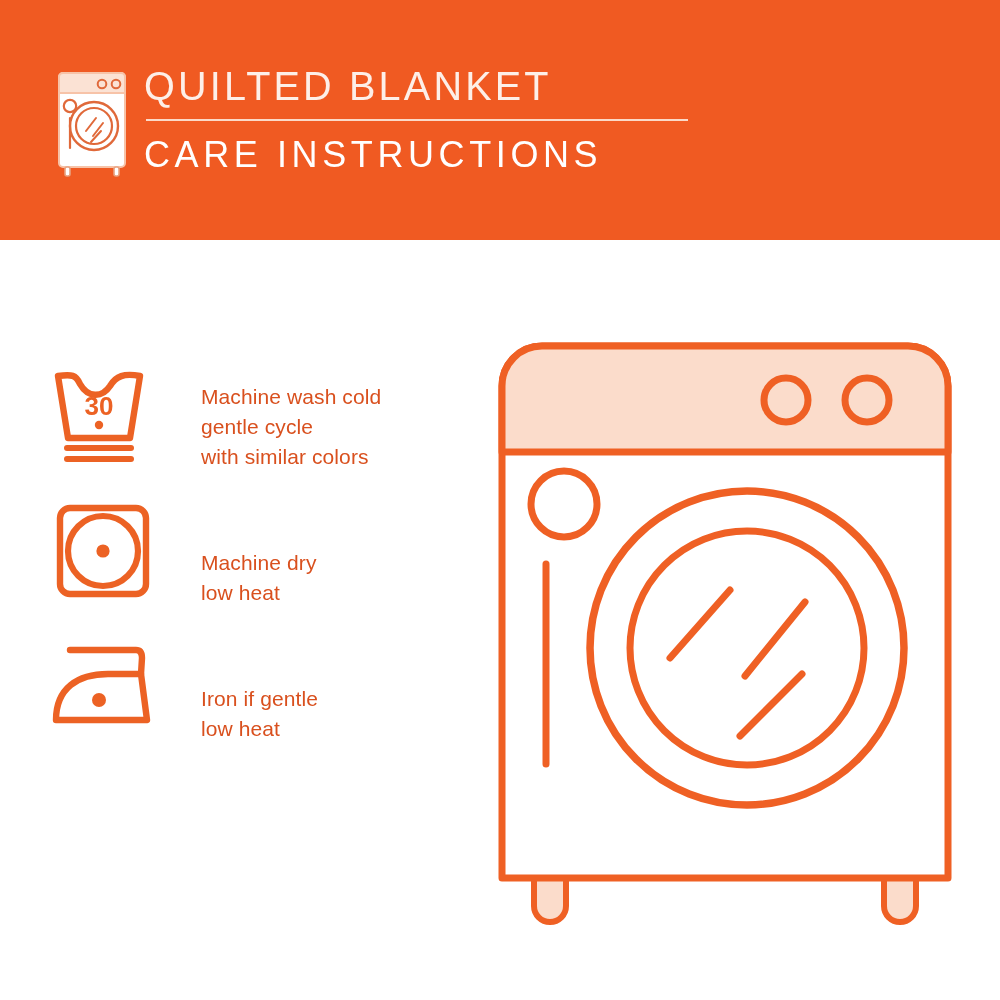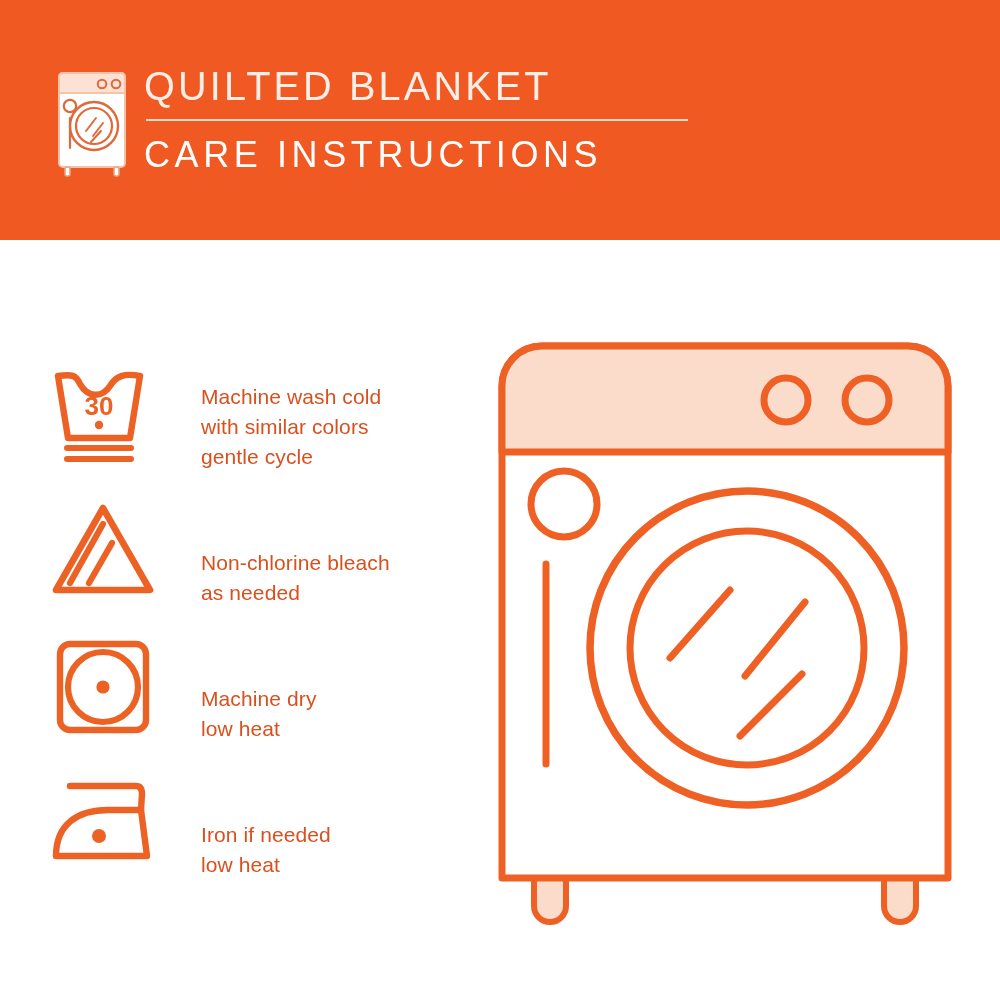--- a/index.html
+++ b/index.html
@@ -168,40 +168,25 @@
           <text x="53" y="53" font-family="Liberation Sans, sans-serif" font-size="26" font-weight="bold" fill="#EC6224" text-anchor="middle">30</text>
 
           <circle cx="53" cy="63" r="4.2" fill="#EC6224"></circle>
 
           <rect x="18" y="83" width="70" height="6" rx="3" fill="#EC6224"></rect>
           <rect x="18" y="94" width="70" height="6" rx="3" fill="#EC6224"></rect>
         </svg>
       </div>
       <div class="care-text">
         <span class="ln">Machine wash cold</span>
+        <span class="ln">gentle cycle</span>
         <span class="ln">with similar colors</span>
-        <span class="ln">gentle cycle</span>
-      </div>
-    </div>
-
-    <div class="care-row row-bleach">
-      <div class="care-symbol">
-        <svg width="120" height="110" viewBox="0 0 120 110" xmlns="http://www.w3.org/2000/svg">
-
-          <path d="M57 10 L 104 92 L 10 92 Z" fill="none" stroke="#EC6224" stroke-width="6.6" stroke-linejoin="round"></path>
-
-          <line x1="57" y1="26" x2="24" y2="85" stroke="#EC6224" stroke-width="6.2" stroke-linecap="round"></line>
-          <line x1="66" y1="45" x2="43" y2="85" stroke="#EC6224" stroke-width="6.2" stroke-linecap="round"></line>
-        </svg>
-      </div>
-      <div class="care-text">
-        <span class="ln">Non-chlorine bleach</span>
-        <span class="ln">as needed</span>
-      </div>
-    </div>
+      </div>
+    </div>
+
 
     <div class="care-row row-dry">
       <div class="care-symbol">
         <svg width="120" height="110" viewBox="0 0 120 110" xmlns="http://www.w3.org/2000/svg">
           <rect x="14" y="10" width="86" height="86" rx="10" ry="10" fill="none" stroke="#EC6224" stroke-width="6.4"></rect>
           <circle cx="57" cy="53" r="35" fill="none" stroke="#EC6224" stroke-width="6.2"></circle>
           <circle cx="57" cy="53" r="6.6" fill="#EC6224"></circle>
         </svg>
       </div>
       <div class="care-text">
@@ -215,21 +200,21 @@
         <svg width="120" height="110" viewBox="0 0 120 110" xmlns="http://www.w3.org/2000/svg">
 
           <path d="M10 86 C 10 54, 32 40, 62 40 L 95 40 L 101 86 Z" fill="none" stroke="#EC6224" stroke-width="6.4" stroke-linejoin="round"></path>
 
           <path d="M24 16 L 90 16 C 95 16, 96 20, 96 24 L 95 40" fill="none" stroke="#EC6224" stroke-width="6.4" stroke-linejoin="round" stroke-linecap="round"></path>
 
           <circle cx="53" cy="66" r="7" fill="#EC6224"></circle>
         </svg>
       </div>
       <div class="care-text">
-        <span class="ln">Iron if needed</span>
+        <span class="ln">Iron if gentle</span>
         <span class="ln">low heat</span>
       </div>
     </div>
 
   </div>
 
   <div id="machine-illustration">
     <svg width="470" height="590" viewBox="0 0 470 590" xmlns="http://www.w3.org/2000/svg">
 
       <path d="M42 536 h32 v34 a16 16 0 0 1 -32 0 z" fill="#FBDCCB" stroke="#EF6024" stroke-width="6" stroke-linejoin="round"></path>

